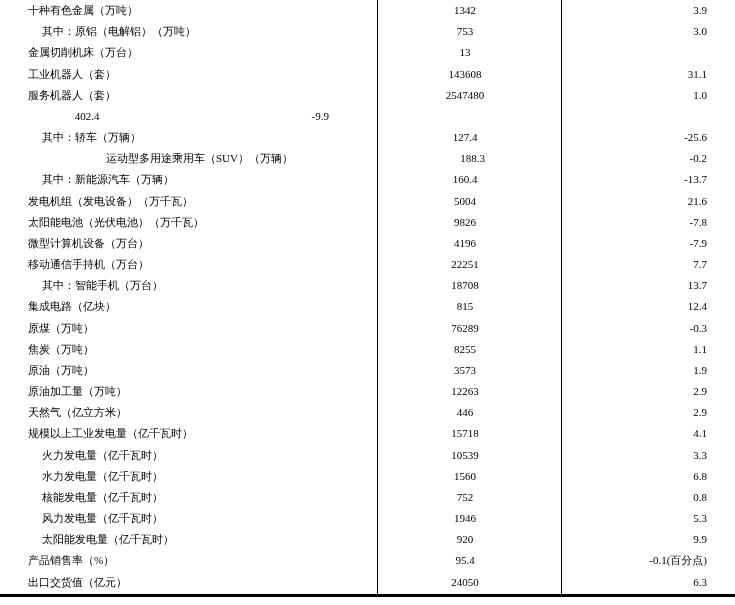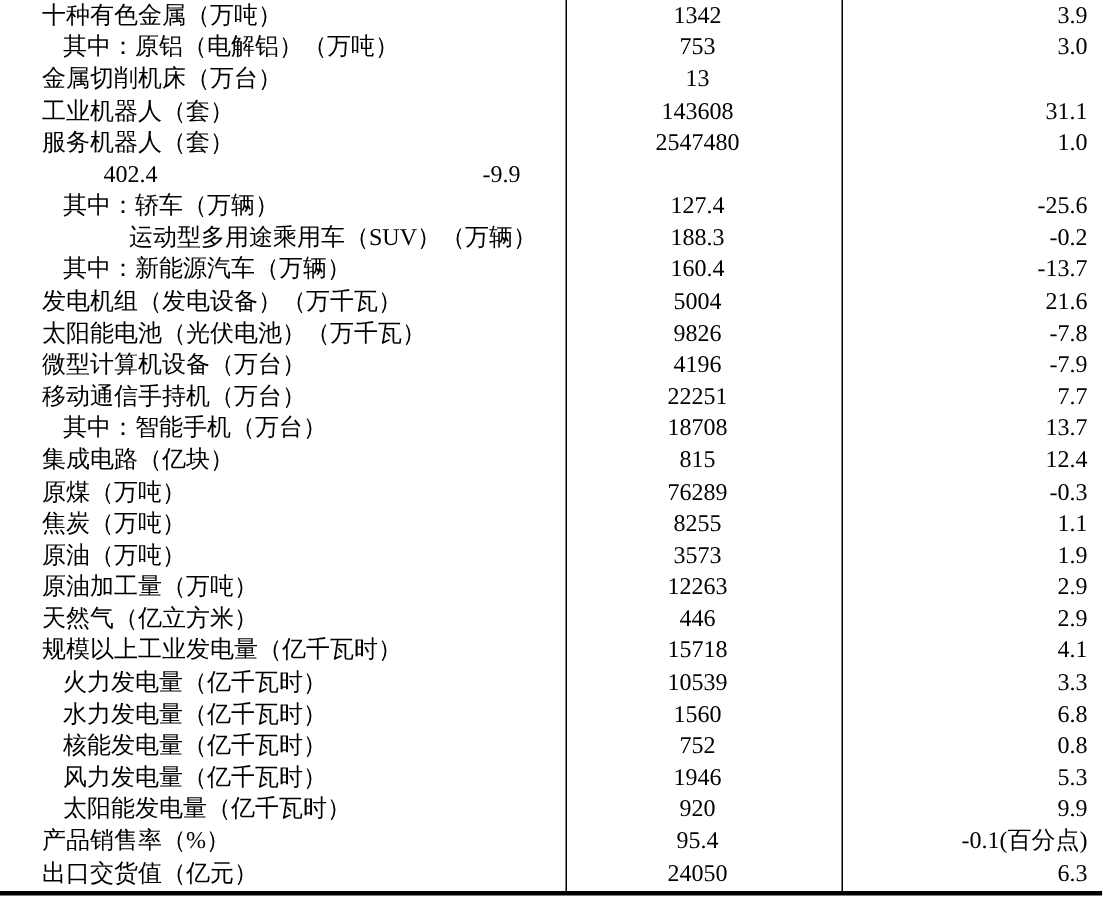--- a/index.html
+++ b/index.html
@@ -20,43 +20,43 @@
     position: absolute;
     top: 0;
     left: 0;
     width: 735px;
     height: 593px;
   }
   .row {
     display: flex;
     height: calc(593px / 28);
     line-height: calc(593px / 28);
-    font-size: 16px;
+    font-size: 11px;
     white-space: nowrap;
   }
   .cell { overflow: hidden; }
   .c1 {
     width: 378px;
     text-align: left;
     box-sizing: border-box;
   }
   .c1.indent-0 { padding-left: 28px; }
   .c1.indent-1 { padding-left: 42px; }
-  .c1.indent-2 { padding-left: 86px; }
+  .c1.indent-2 { padding-left: 86px; margin-left: 20px; }
   .c2 {
     width: 184px;
     text-align: center;
     box-sizing: border-box;
     padding-right: 10px;
   }
   .c3 {
     width: 173px;
     text-align: right;
     box-sizing: border-box;
-    padding-right: 10px;
+    padding-right: 28px;
   }
   .vline {
     position: absolute;
     top: 0;
     width: 1px;
     height: 594px;
     background: #000000;
   }
   .vline-1 { left: 377px; }
   .vline-2 { left: 561px; }

